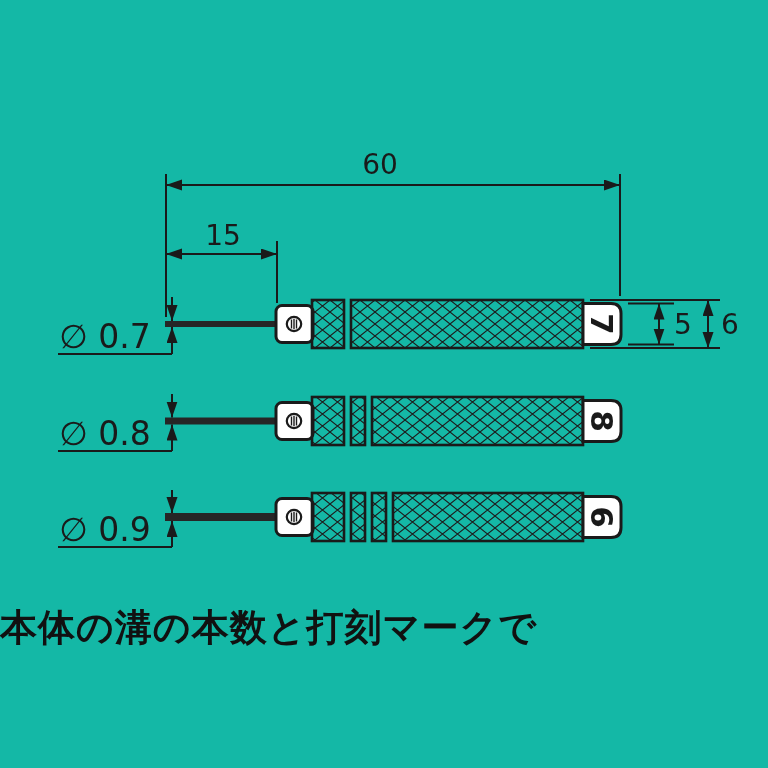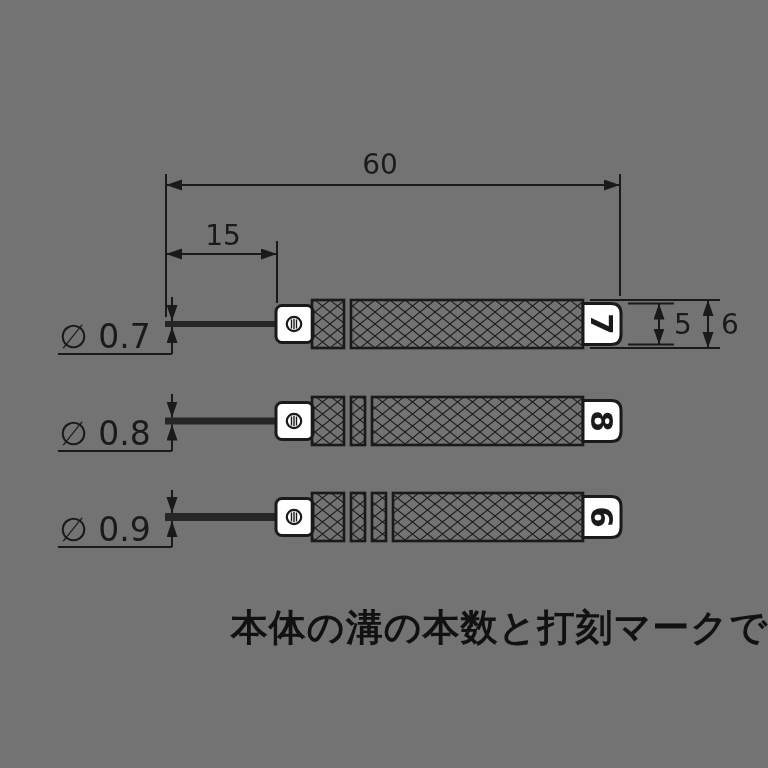--- a/index.html
+++ b/index.html
@@ -1,22 +1,22 @@
 <!DOCTYPE html>
 <html><head>
 <meta charset="utf-8">
 <style>
   html,body{margin:0;padding:0;background:#fff;}
-  .stage{position:relative;width:768px;height:768px;background:#737373;overflow:hidden;
+  .stage{position:relative;width:768px;height:768px;background:#14b8a6;overflow:hidden;
          font-family:"Liberation Sans","DejaVu Sans",sans-serif;}
   svg text{font-family:"DejaVu Sans","Liberation Sans",sans-serif;fill:#1a1a1a;}
   .dim-num{font-size:28px;}
   .dia-label{font-size:33px;}
   .stamp{font-size:31px;font-weight:bold;}
-  .caption{position:absolute;left:0;top:606px;width:768px;text-align:right;
+  .caption{position:absolute;left:0;top:606px;width:768px;text-align:left;
            color:#111;font-weight:700;font-size:37px;line-height:43px;letter-spacing:1px;
            font-family:"Liberation Sans","DejaVu Sans",sans-serif;}
 </style>
 </head>
 <body>
 
 <div class="stage">
 
 <svg width="768" height="768" viewBox="0 0 768 768">
   <defs>

